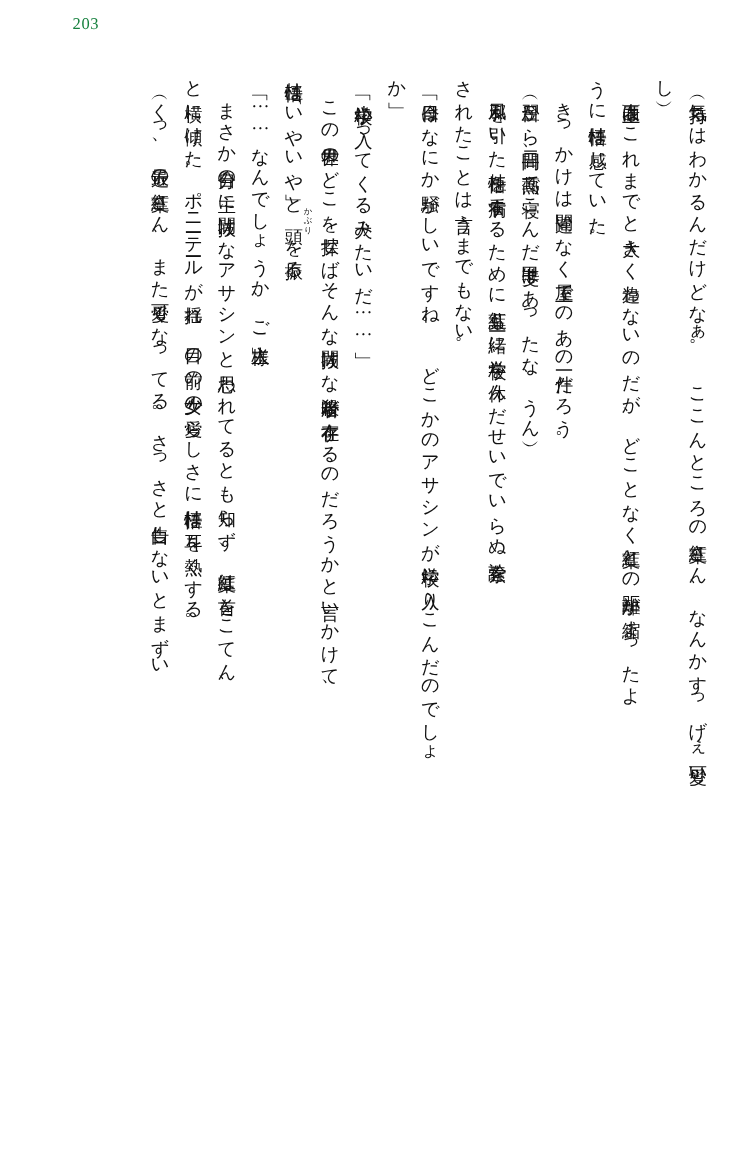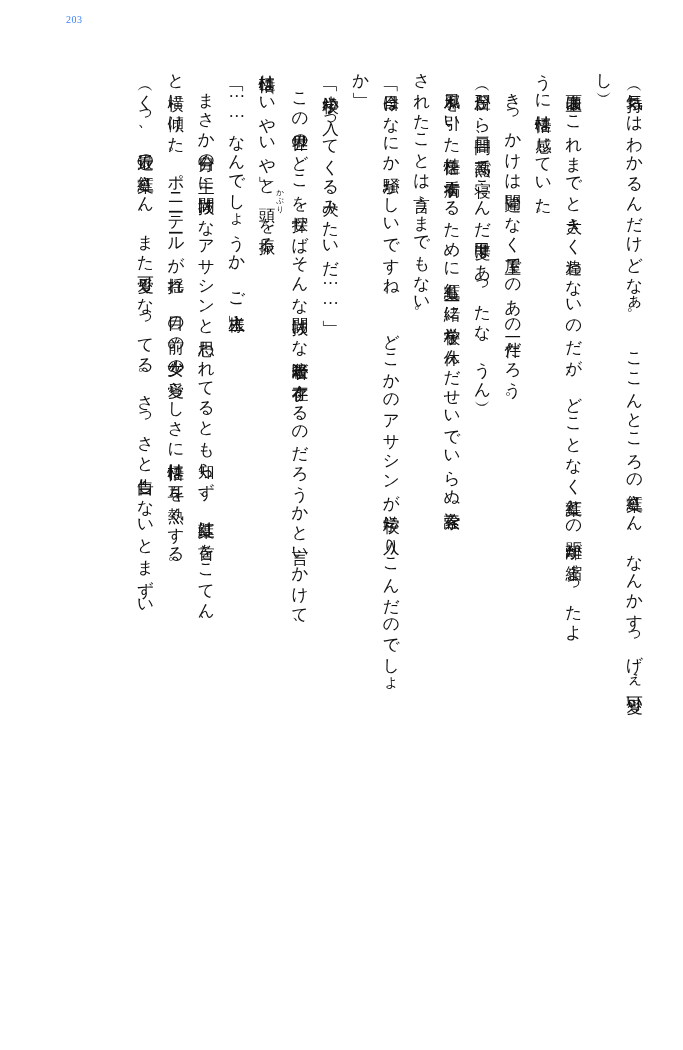--- a/index.html
+++ b/index.html
@@ -22,23 +22,23 @@
     left: 0;
     width: 683px;
     height: 1050px;
     background: #fff;
   }
 
   .page-number {
     position: absolute;
     top: 14px;
     left: 66px;
-    font-size: 10px;
+    font-size: 15px;
     letter-spacing: 0.5px;
-    color: #3b82f6;
+    color: #15803d;
     font-family: "Liberation Serif", "DejaVu Serif", serif;
   }
 
   
   .body-text {
     position: absolute;
     top: 62px;
     right: 34px;
     left: 46px;
     bottom: 36px;

